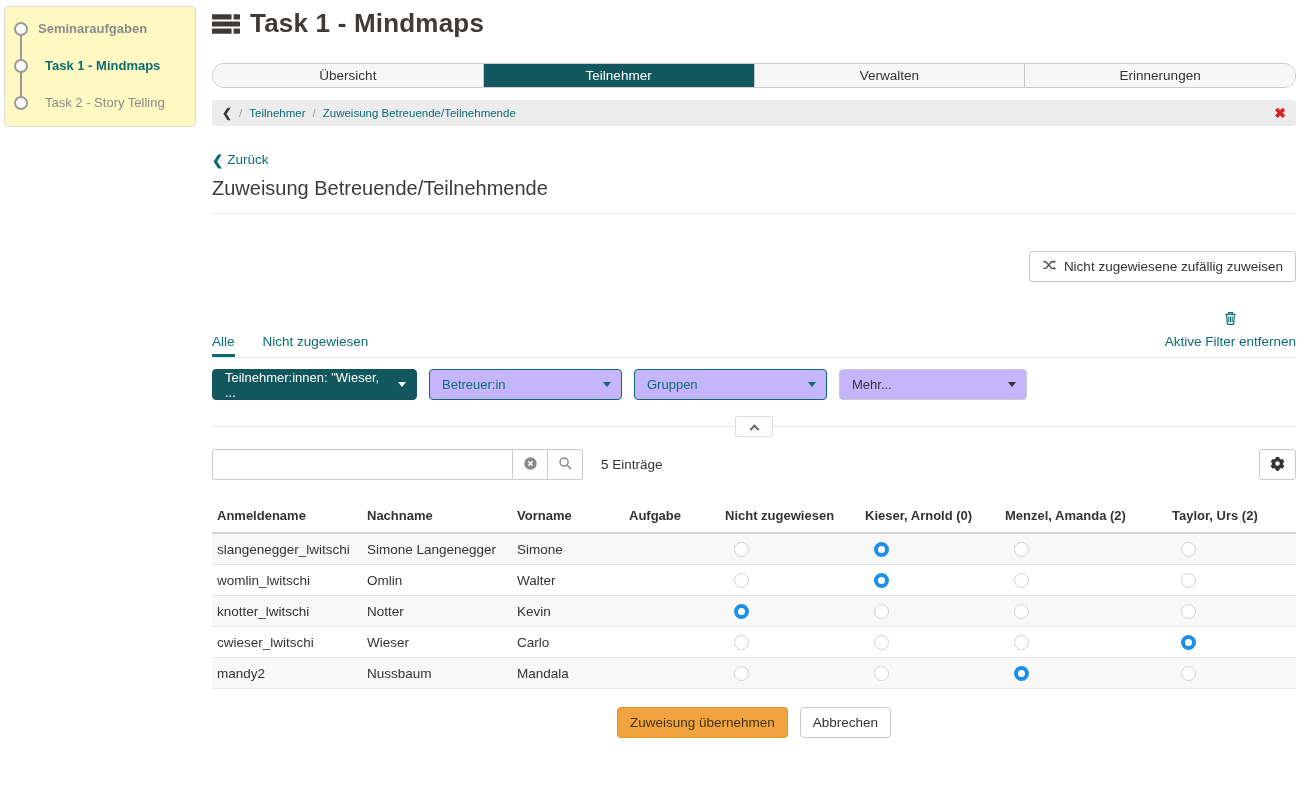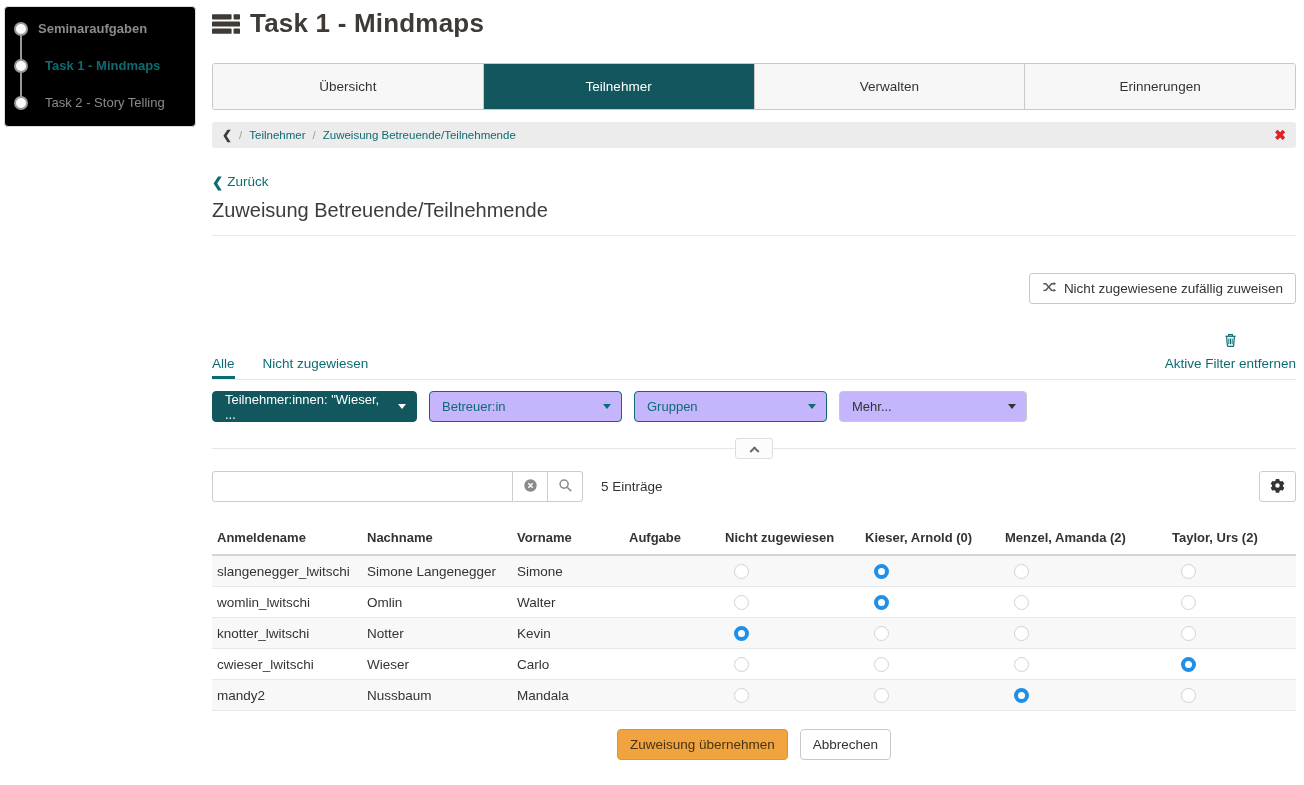--- a/index.html
+++ b/index.html
@@ -7,21 +7,21 @@
   body {
     width:1304px; height:785px; position:relative;
     background:#fff; font-family:"Liberation Sans", sans-serif; color:#333;
     overflow:hidden;
   }
   a { text-decoration:none; }
 
   
   .sidebar {
     position:absolute; left:4px; top:6px; width:192px;
-    background:#000000; border:1px solid #ddd; border-radius:4px;
+    background:#fef9c3; border:1px solid #ddd; border-radius:4px;
     padding:14px 10px 16px 9px;
   }
   .steps { position:relative; }
   .steps::before { content:""; position:absolute; left:6px; top:9px; bottom:9px; width:2px; background:#9a9a9a; }
   .step { position:relative; display:flex; align-items:center; margin-bottom:22px; }
   .step:last-child { margin-bottom:0; }
   .dot { width:14px; height:14px; border:2px solid #9a9a9a; border-radius:50%; background:#fbfbfb; flex:none; z-index:1; }
   .step-label { margin-left:10px; font-size:13px; font-weight:bold; color:#8b8b8b; cursor:pointer; }
   .step.child .step-label { margin-left:17px; }
   .step-label.active { color:#0c6c72; }
@@ -36,22 +36,22 @@
 
   .alert {
     margin-top:16px; background:#fcf5e2; border-left:4px solid #9d7d33;
     padding:20px 16px; font-size:13.5px; color:#3c3c3c;
     display:flex; align-items:center;
   }
   .alert-link { color:#0c6c72; margin-left:32px; cursor:pointer; white-space:nowrap; }
   .alert-link .arrow { font-weight:bold; }
 
   .tabs {
-    margin-top:24px; display:flex; height:47px;
-    border:1px solid #c9c9c9; border-radius:3px; overflow:hidden; background:#f7f7f7;
+    margin-top:24px; display:flex; height:25px;
+    border:1px solid #c9c9c9; border-radius:12px; overflow:hidden; background:#f7f7f7;
   }
   .tab {
     flex:1; display:flex; align-items:center; justify-content:center;
     font-size:13.5px; color:#333; border-right:1px solid #c9c9c9; cursor:pointer; background:#f7f7f7;
   }
   .tab:last-child { border-right:none; }
   .tab.active { background:#12575d; color:#fff; }
 
   .crumbbar {
     margin-top:12px; height:26px; background:#ececec; border-radius:3px;

